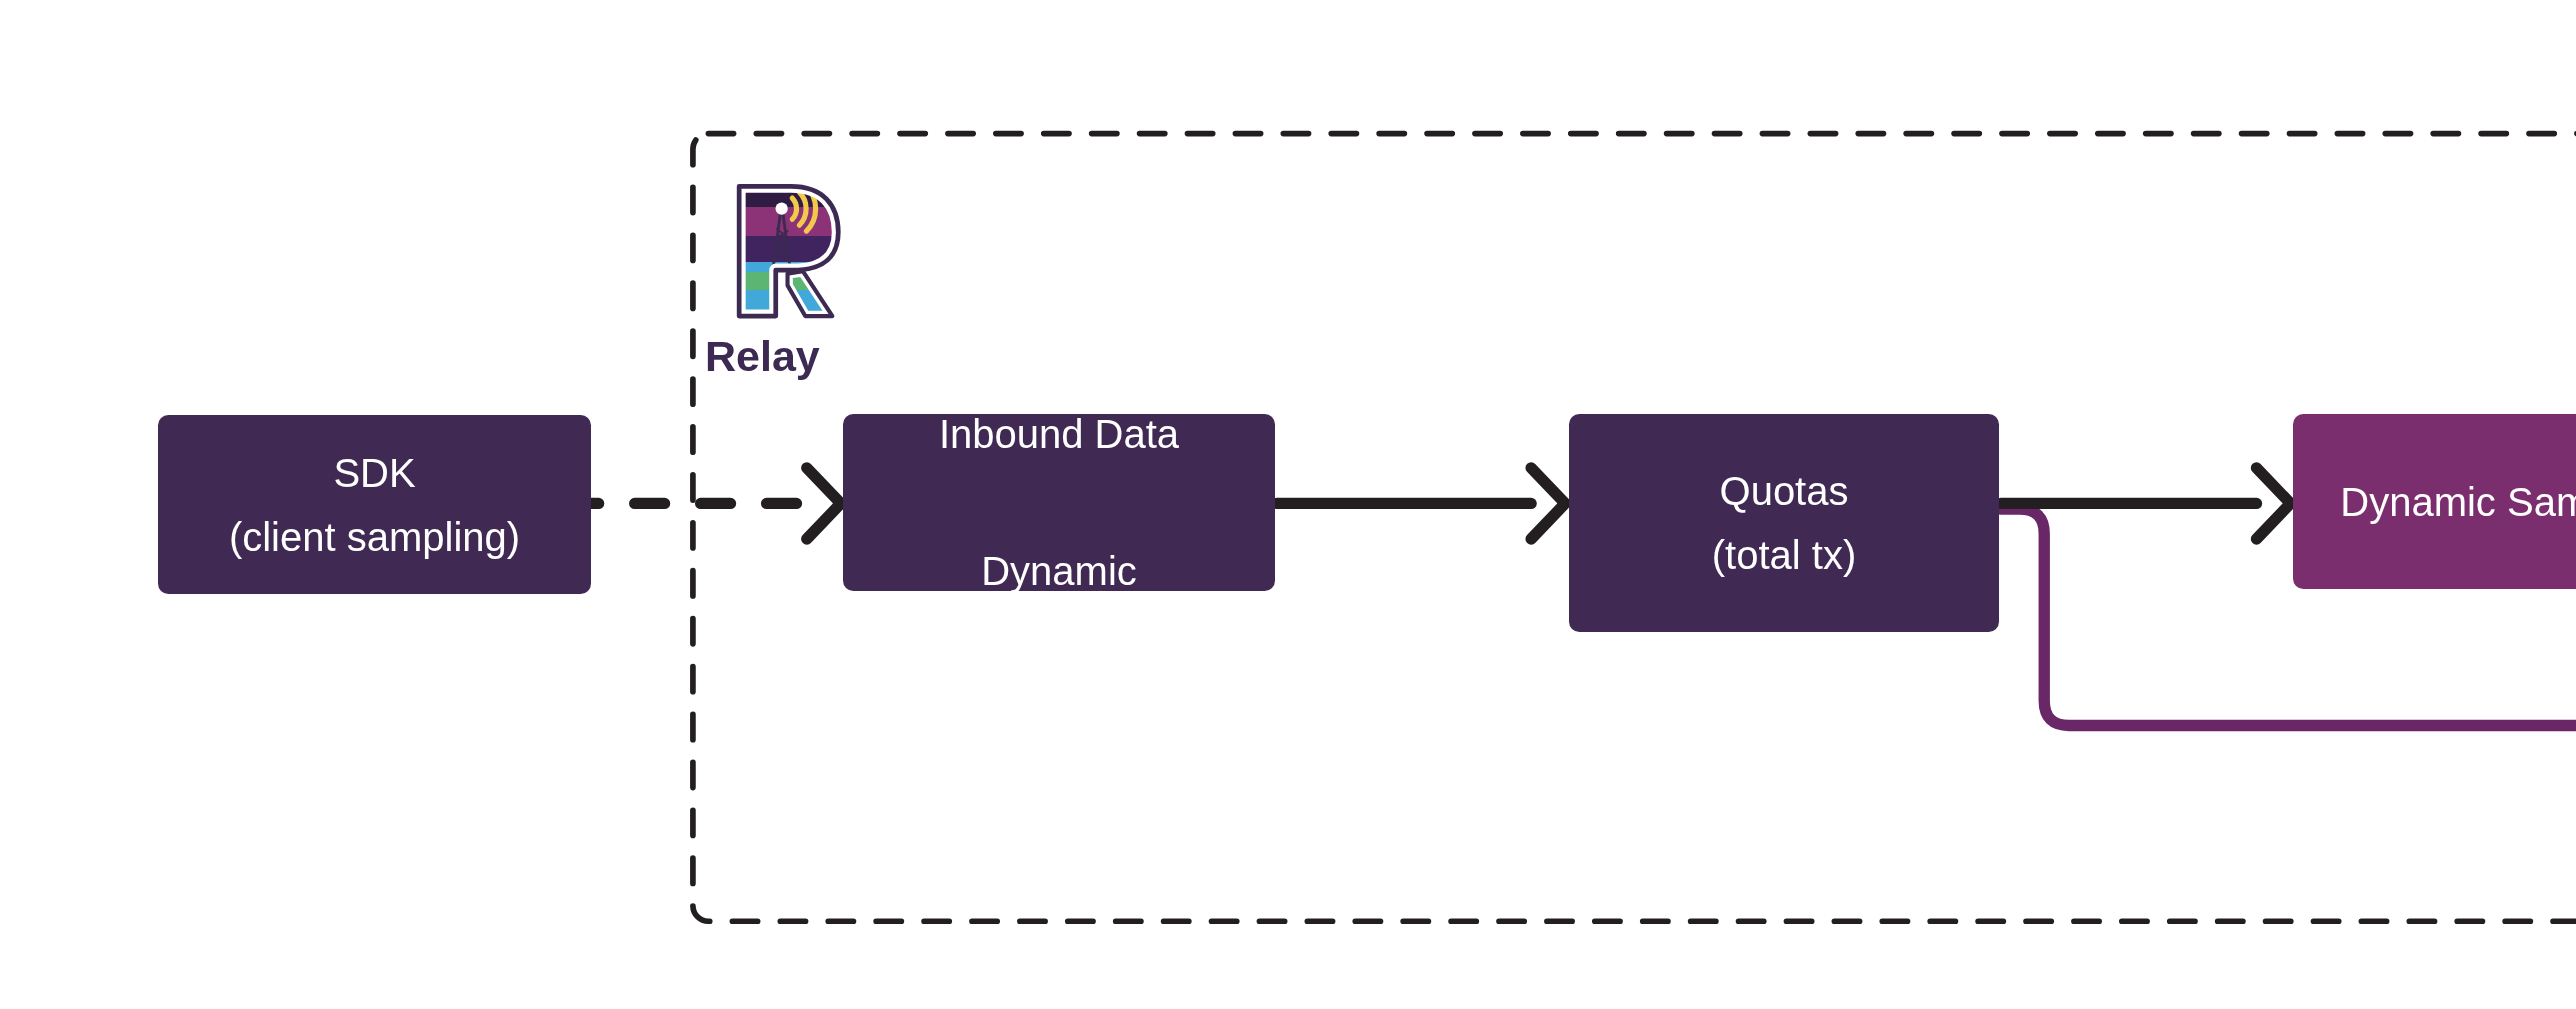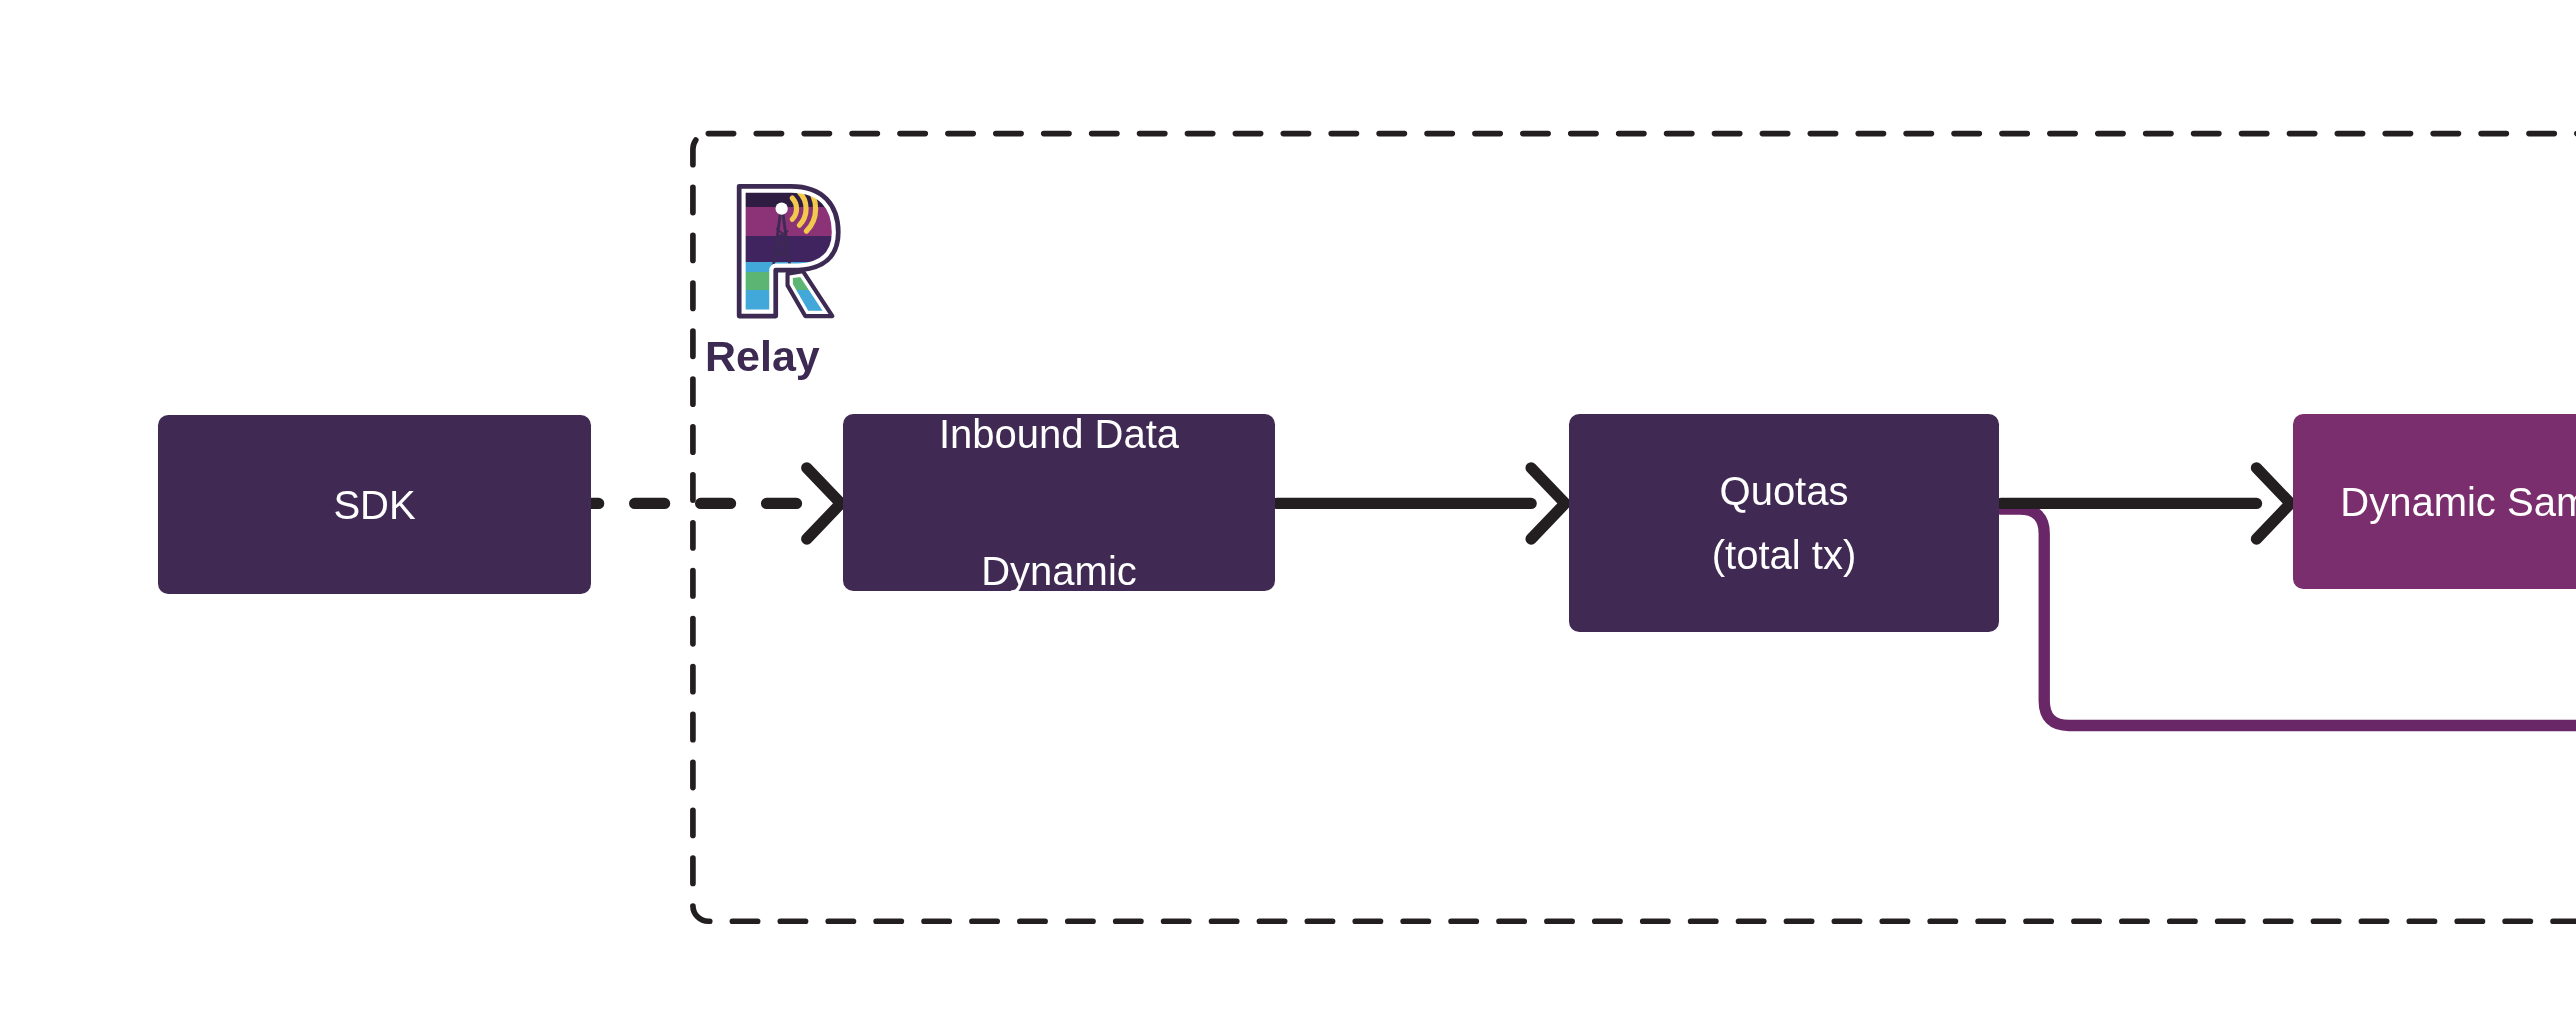--- a/index.html
+++ b/index.html
@@ -140,20 +140,21 @@
     <path d="M 53,80 L 66,78 L 91,116 L 68,116 L 53,90 Z" style="stroke:var(--relay-dark)" stroke-width="3.5" stroke-linejoin="round"></path>
   </g>
 </svg>
 
 <div class="relay-label">Relay</div>
 
 <div class="metrics-label">Total Transactions (aka metrics)</div>
 
 <div class="node node-sdk">
   <span>SDK</span>
+  <span>(client sampling)</span>
 </div>
 
 <div class="node node-inbound">
   <span>Inbound Data</span>
   <span>Dynamic</span>
 </div>
 
 <div class="node node-quotas">
   <span>Quotas</span>
   <span>(total tx)</span>

